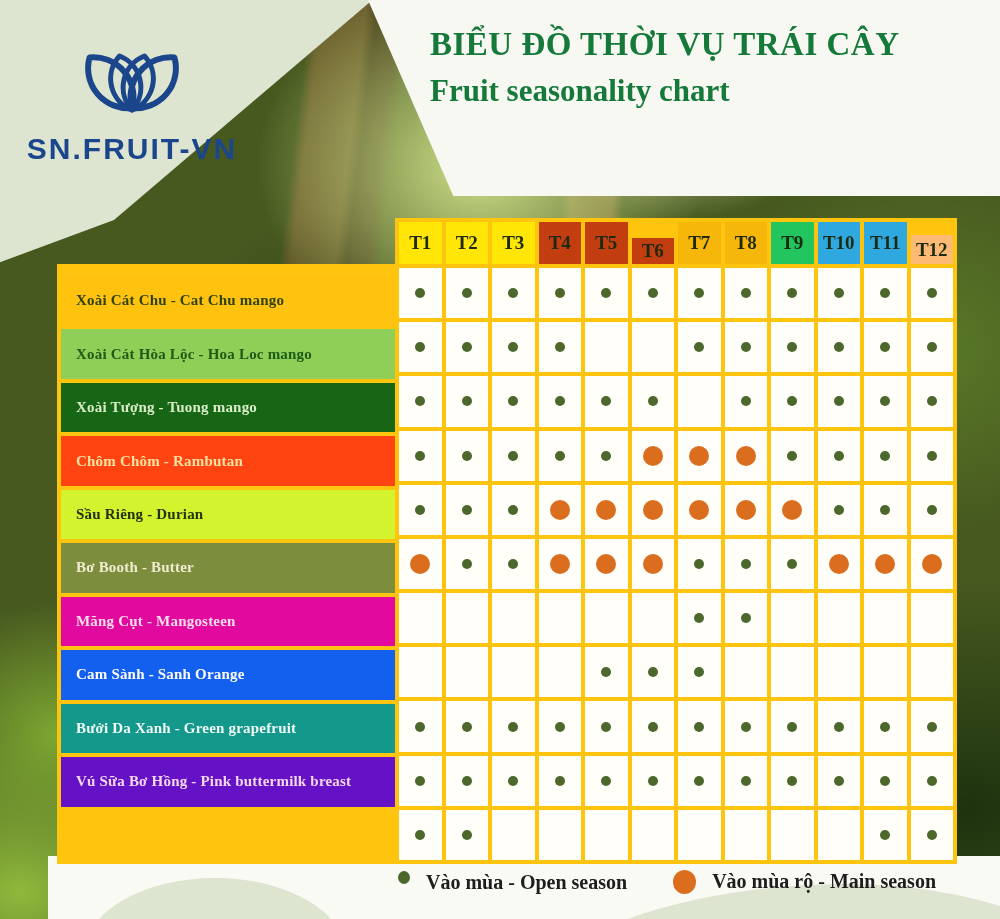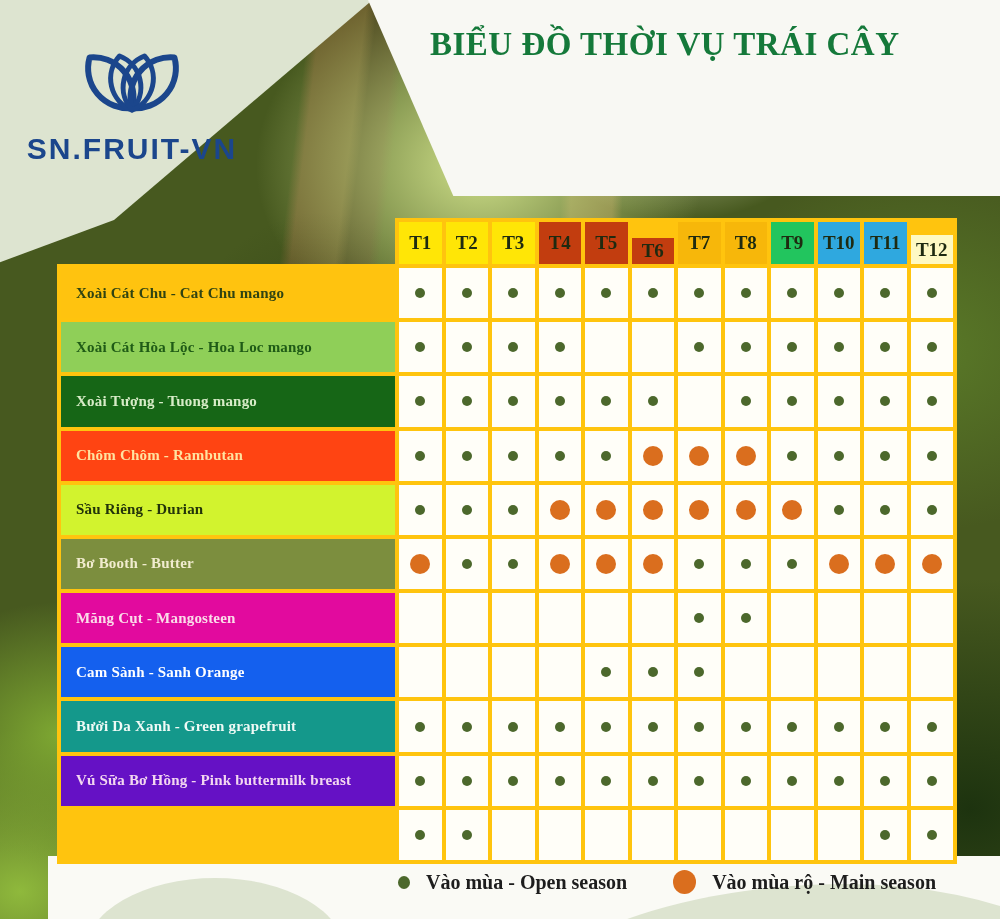--- a/index.html
+++ b/index.html
@@ -42,21 +42,21 @@
   .title-box{position:absolute;left:430px;top:26px;width:560px;color:#15793A;}
   .title-line1{font-size:33px;font-weight:bold;letter-spacing:0.5px;}
   .title-line2{font-size:31px;font-weight:bold;margin-top:10px;}
   
   .bottom-white{position:absolute;left:48px;top:856px;right:0;bottom:0;background:#FAFAF5;}
   .sage-blob-a{position:absolute;left:85px;top:878px;width:260px;height:150px;background:#DDE4D0;border-radius:50%;}
   .sage-blob-b{position:absolute;left:495px;top:884px;width:640px;height:160px;background:#DDE4D0;border-radius:55% 45% 0 0 / 100% 90% 0 0;}
   
   .label-col{
     position:absolute;left:57px;top:264px;width:338px;height:600px;background:#FFC40E;
-    display:grid;grid-template-rows:repeat(11,1fr);gap:4px;padding:4px 0 4px 4px;box-sizing:border-box;
+    display:grid;grid-template-rows:repeat(11,1fr);gap:4px;padding:12px 0 4px 4px;box-sizing:border-box;
   }
   .fruit-label{
     display:flex;align-items:center;padding-left:15px;
     font-size:15px;font-weight:bold;letter-spacing:0.2px;
   }
   .season-grid{
     position:absolute;left:395px;top:218px;width:562px;height:646px;background:#FFC40E;
     display:grid;grid-template-columns:repeat(12,1fr);grid-template-rows:42px repeat(11,1fr);
     gap:4px;padding:4px;box-sizing:border-box;
   }
@@ -67,21 +67,21 @@
   .season-cell{background:#FFFEF8;display:flex;align-items:center;justify-content:center;}
   .dot{border-radius:50%;display:block;}
   .dot.open{width:10px;height:10px;}
   .dot.main{width:20px;height:20px;}
   
   .legend{
     position:absolute;left:398px;top:870px;width:572px;
     display:flex;align-items:center;gap:46px;
     font-size:20px;font-weight:600;color:#1d1d1d;
   }
-  .legend-item{display:flex;align-items:center;gap:16px;}
+  .legend-item{display:flex;gap:16px;}
   .legend-dot{border-radius:50%;display:inline-block;}
   .legend-dot.open{width:12px;height:13px;}
   .legend-dot.main{width:23px;height:24px;}
 </style>
 </head>
 <body>
 
 <div class="photo-bg"></div>
 
 <div class="sage-wedge"></div>
@@ -95,20 +95,21 @@
       <path d="M0,0 A40 40 0 0 1 0,-66 A40 40 0 0 1 0,0 Z" transform="translate(85,80) rotate(40)"></path>
       <path d="M0,0 A40 40 0 0 1 0,-66 A40 40 0 0 1 0,0 Z" transform="translate(85,82) rotate(-13) scale(0.84)"></path>
       <path d="M0,0 A40 40 0 0 1 0,-66 A40 40 0 0 1 0,0 Z" transform="translate(85,82) rotate(13) scale(0.84)"></path>
     </g>
   </svg>
   <div class="logo-text" style="color: rgb(27, 70, 140);">SN.FRUIT-VN</div>
 </div>
 
 <div class="title-box" style="color: rgb(21, 121, 58);">
   <div class="title-line1">BIỂU ĐỒ THỜI VỤ TRÁI CÂY</div>
+  <div class="title-line2">Fruit seasonality chart</div>
 </div>
 
 <div class="bottom-white"></div>
 <div class="sage-blob-a"></div>
 <div class="sage-blob-b"></div>
 
 <div class="label-col">
     <div class="fruit-label" style="background: rgb(255, 195, 15); color: rgb(47, 67, 18);">Xoài Cát Chu - Cat Chu mango</div>
     <div class="fruit-label" style="background: rgb(143, 207, 88); color: rgb(31, 91, 22);">Xoài Cát Hòa Lộc - Hoa Loc mango</div>
     <div class="fruit-label" style="background: rgb(22, 102, 22); color: rgb(216, 236, 200);">Xoài Tượng - Tuong mango</div>
@@ -126,21 +127,21 @@
     <div class="month-cell" style="background: rgb(255, 230, 6);">T2</div>
     <div class="month-cell" style="background: rgb(255, 230, 6);">T3</div>
     <div class="month-cell" style="background: rgb(194, 61, 15);">T4</div>
     <div class="month-cell" style="background: rgb(194, 61, 15);">T5</div>
     <div class="month-cell" style="background: rgb(194, 61, 15); margin-top: 16px;">T6</div>
     <div class="month-cell" style="background: rgb(247, 183, 10);">T7</div>
     <div class="month-cell" style="background: rgb(247, 183, 10);">T8</div>
     <div class="month-cell" style="background: #22c55e;">T9</div>
     <div class="month-cell" style="background: rgb(47, 168, 223);">T10</div>
     <div class="month-cell" style="background: rgb(47, 168, 223);">T11</div>
-    <div class="month-cell" style="background: #fef9c3; margin-top: 13px;">T12</div>
+    <div class="month-cell" style="background: #fdba74; margin-top: 13px;">T12</div>
     <div class="season-cell">
       <span class="dot open" style="background: rgb(76, 104, 44);"></span>
     </div>
     <div class="season-cell">
       <span class="dot open" style="background: rgb(76, 104, 44);"></span>
     </div>
     <div class="season-cell">
       <span class="dot open" style="background: rgb(76, 104, 44);"></span>
     </div>
     <div class="season-cell">

